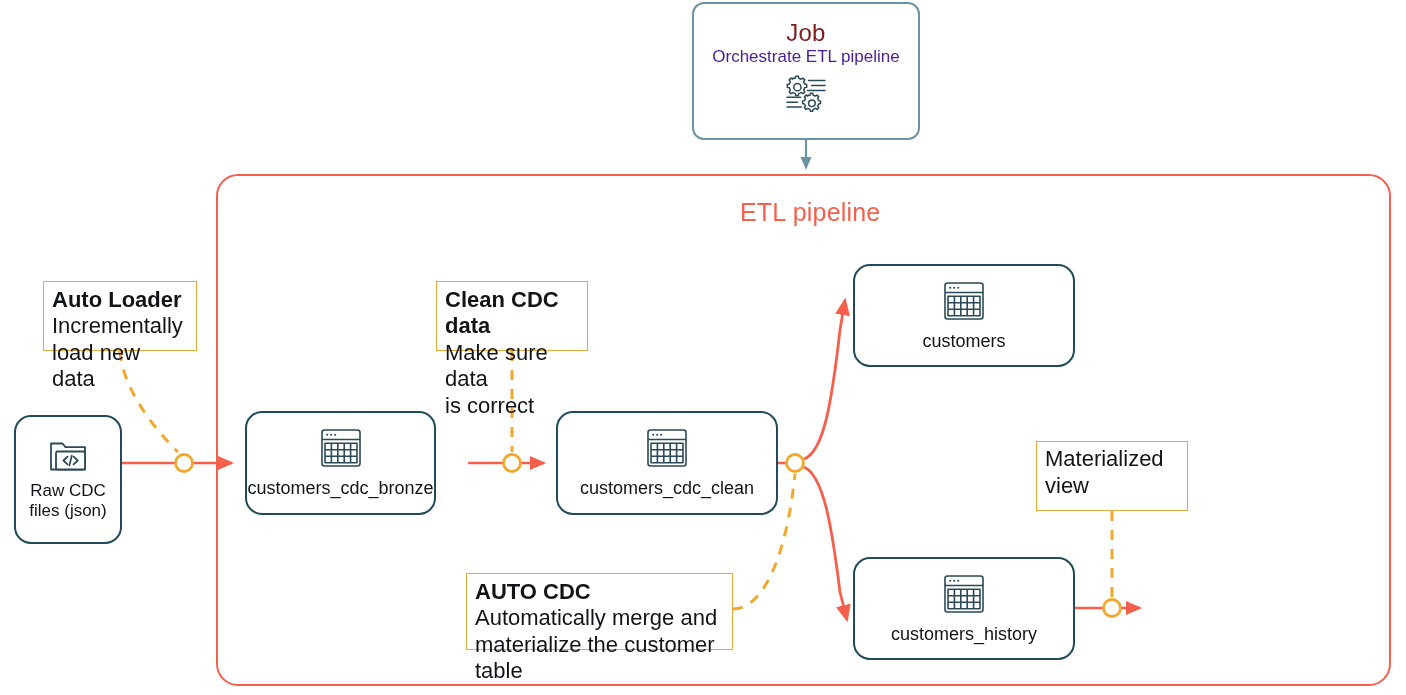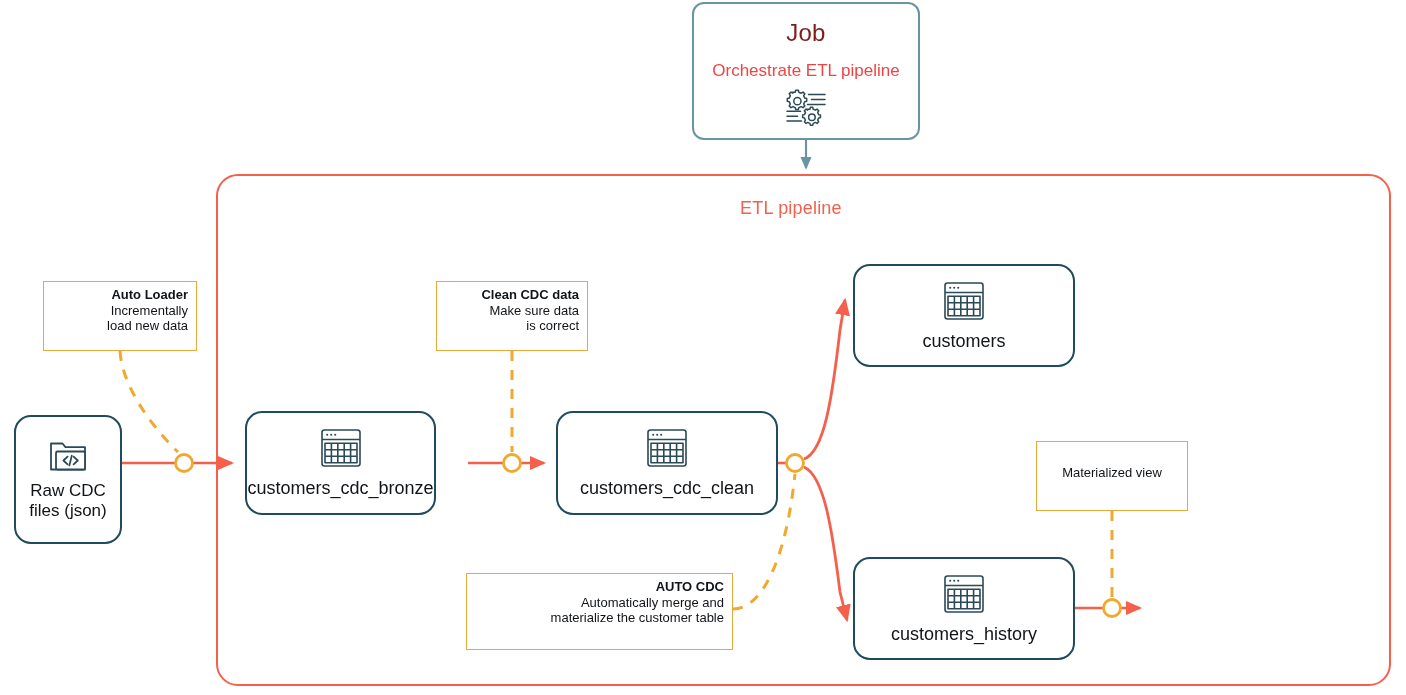--- a/index.html
+++ b/index.html
@@ -41,23 +41,23 @@
     text-align: center;
   }
   .job-title {
     margin-top: 16px;
     font-size: 24px;
     color: #7f1d1d;
     line-height: 1.1;
     letter-spacing: .2px;
   }
   .job-sub {
-    margin-top: 16px;
+    margin-top: 2px;
     font-size: 17px;
-    color: #ef4444;
+    color: #4c1d95;
     line-height: 1.1;
   }
   .job-icon {
     margin-top: 7px;
   }
 
   
   .etl-box {
     position: absolute;
     left: 216px;
@@ -66,21 +66,21 @@
     height: 512px;
     border: 2.5px solid #f4604c;
     border-radius: 22px;
     box-sizing: border-box;
     background: transparent;
   }
   .etl-label {
     position: absolute;
     left: 740px;
     top: 198px;
-    font-size: 18px;
+    font-size: 25px;
     color: #f4604c;
     letter-spacing: .2px;
     white-space: nowrap;
   }
 
   
   .node {
     position: absolute;
     border: 2.5px solid #1f4b5c;
     border-radius: 17px;
@@ -110,23 +110,23 @@
   #node-histagg        { left: 1150px; top: 557px; width: 222px; height: 103px; }
 
   #node-raw .node-label { margin-top: 7px; font-size: 17px; }
 
   
   .anno {
     position: absolute;
     border: 1.6px solid #e9a93a;
     background: #ffffff;
     box-sizing: border-box;
-    text-align: right;
+    text-align: left;
     color: #111418;
-    font-size: 13px;
+    font-size: 22px;
     line-height: 1.2;
     padding: 5px 8px 12px 8px;
   }
   .anno b { font-weight: bold; }
 
   #anno-autoloader { left: 43px;  top: 281px; width: 154px; height: 70px; }
   #anno-cleancdc   { left: 436px; top: 281px; width: 152px; height: 70px; }
   #anno-autocdc    { left: 466px; top: 573px; width: 267px; height: 77px; }
   #anno-matview    { left: 1036px; top: 441px; width: 152px; height: 70px;
                      display: flex; align-items: center; justify-content: center; }

